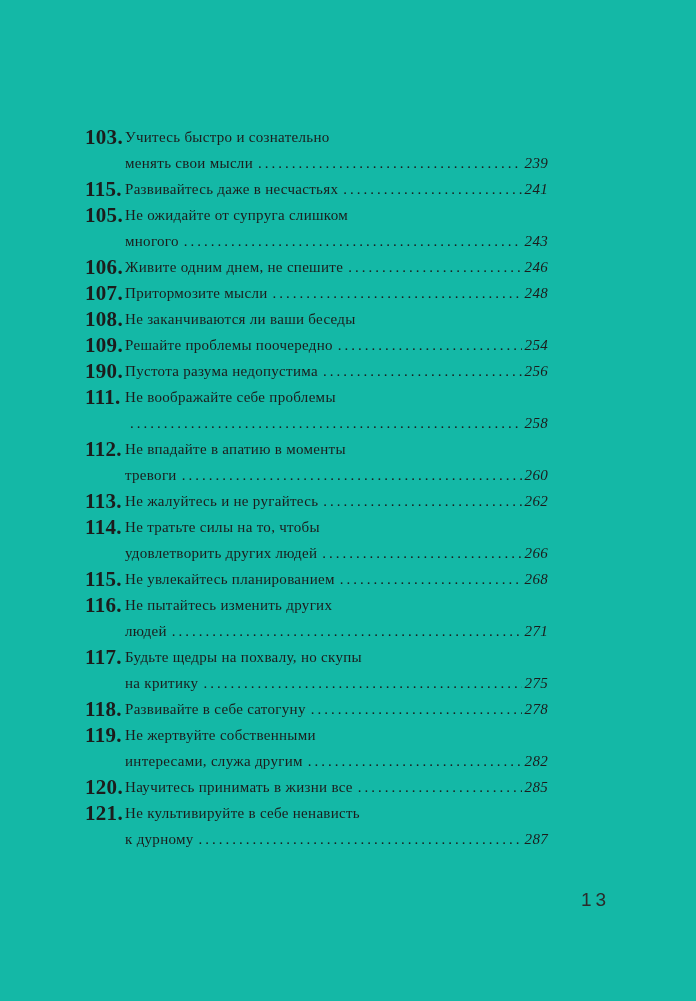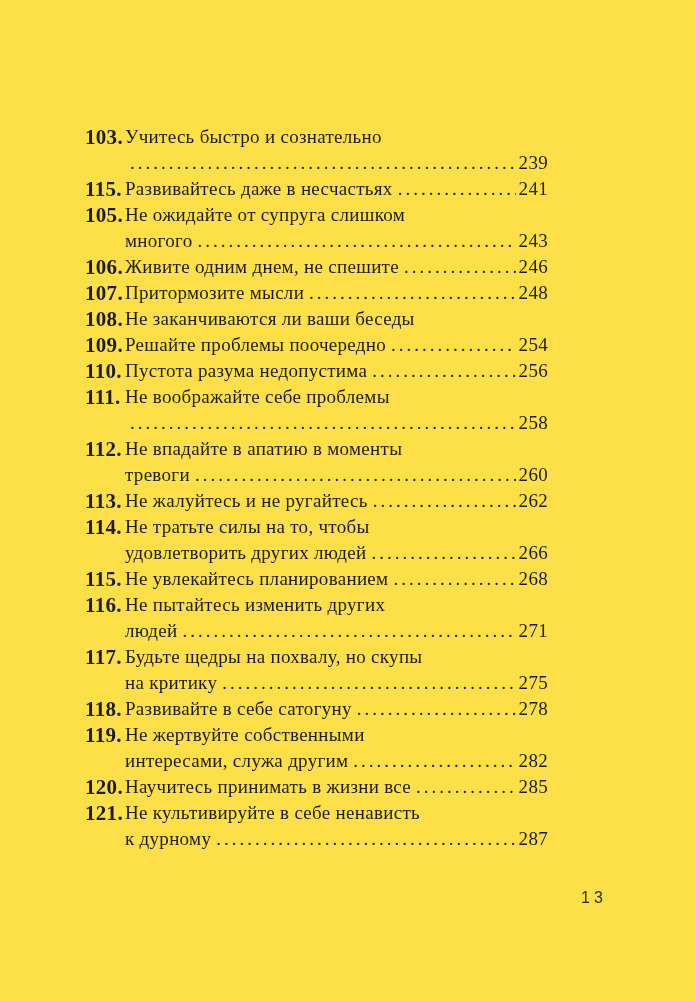--- a/index.html
+++ b/index.html
@@ -10,21 +10,21 @@
     overflow: hidden;
   }
   body {
     position: relative;
     font-family: "Liberation Serif", serif;
     color: #1c1c1c;
   }
   .page {
     position: absolute;
     inset: 0;
-    background: #fde047;
+    background: #14b8a6;
   }
   .toc {
     position: absolute;
     left: 85px;
     top: 124px;
     width: 463px;
   }
   .entry {
     display: flex;
     align-items: flex-start;
@@ -35,21 +35,21 @@
     flex-shrink: 0;
     font-size: 21px;
     line-height: 26px;
     letter-spacing: 0.3px;
   }
   .body {
     flex: 1;
     min-width: 0;
   }
   .line {
-    font-size: 19px;
+    font-size: 15px;
     line-height: 26px;
     letter-spacing: 0.3px;
     white-space: nowrap;
   }
   .line.last {
     display: flex;
     align-items: baseline;
   }
   .txt { white-space: nowrap; }
   .dots {
@@ -57,42 +57,44 @@
     overflow: hidden;
     white-space: nowrap;
     margin: 0 3px 0 5px;
     min-width: 12px;
   }
   .dots::after {
     content: "..........................................................................";
     letter-spacing: 3px;
   }
   .pg {
+    font-style: italic;
     flex-shrink: 0;
   }
   .footer-page {
     position: absolute;
     left: 581px;
     top: 889px;
     font-family: "Liberation Sans", sans-serif;
-    font-size: 16px;
+    font-size: 19px;
     letter-spacing: 4px;
     color: #2b2b2b;
   }
 </style>
 </head>
 <body>
 
 <div class="page">
   <div class="toc" id="toc">
   <div class="entry">
     <span class="num">103.</span>
     <span class="body">
           <div class="line"><span class="txt">Учитесь быстро и сознательно</span></div>
           <div class="line last">
+            <span class="txt">менять свои мысли</span>
             <span class="dots"></span>
             <span class="pg">239</span>
           </div>
         </span>
   </div>
 
   <div class="entry">
     <span class="num">115.</span>
     <span class="body">
           <div class="line last">
@@ -149,21 +151,21 @@
     <span class="body">
           <div class="line last">
             <span class="txt">Решайте проблемы поочередно</span>
             <span class="dots"></span>
             <span class="pg">254</span>
           </div>
         </span>
   </div>
 
   <div class="entry">
-    <span class="num">110.</span>
+    <span class="num">190.</span>
     <span class="body">
           <div class="line last">
             <span class="txt">Пустота разума недопустима</span>
             <span class="dots"></span>
             <span class="pg">256</span>
           </div>
         </span>
   </div>
 
   <div class="entry">

